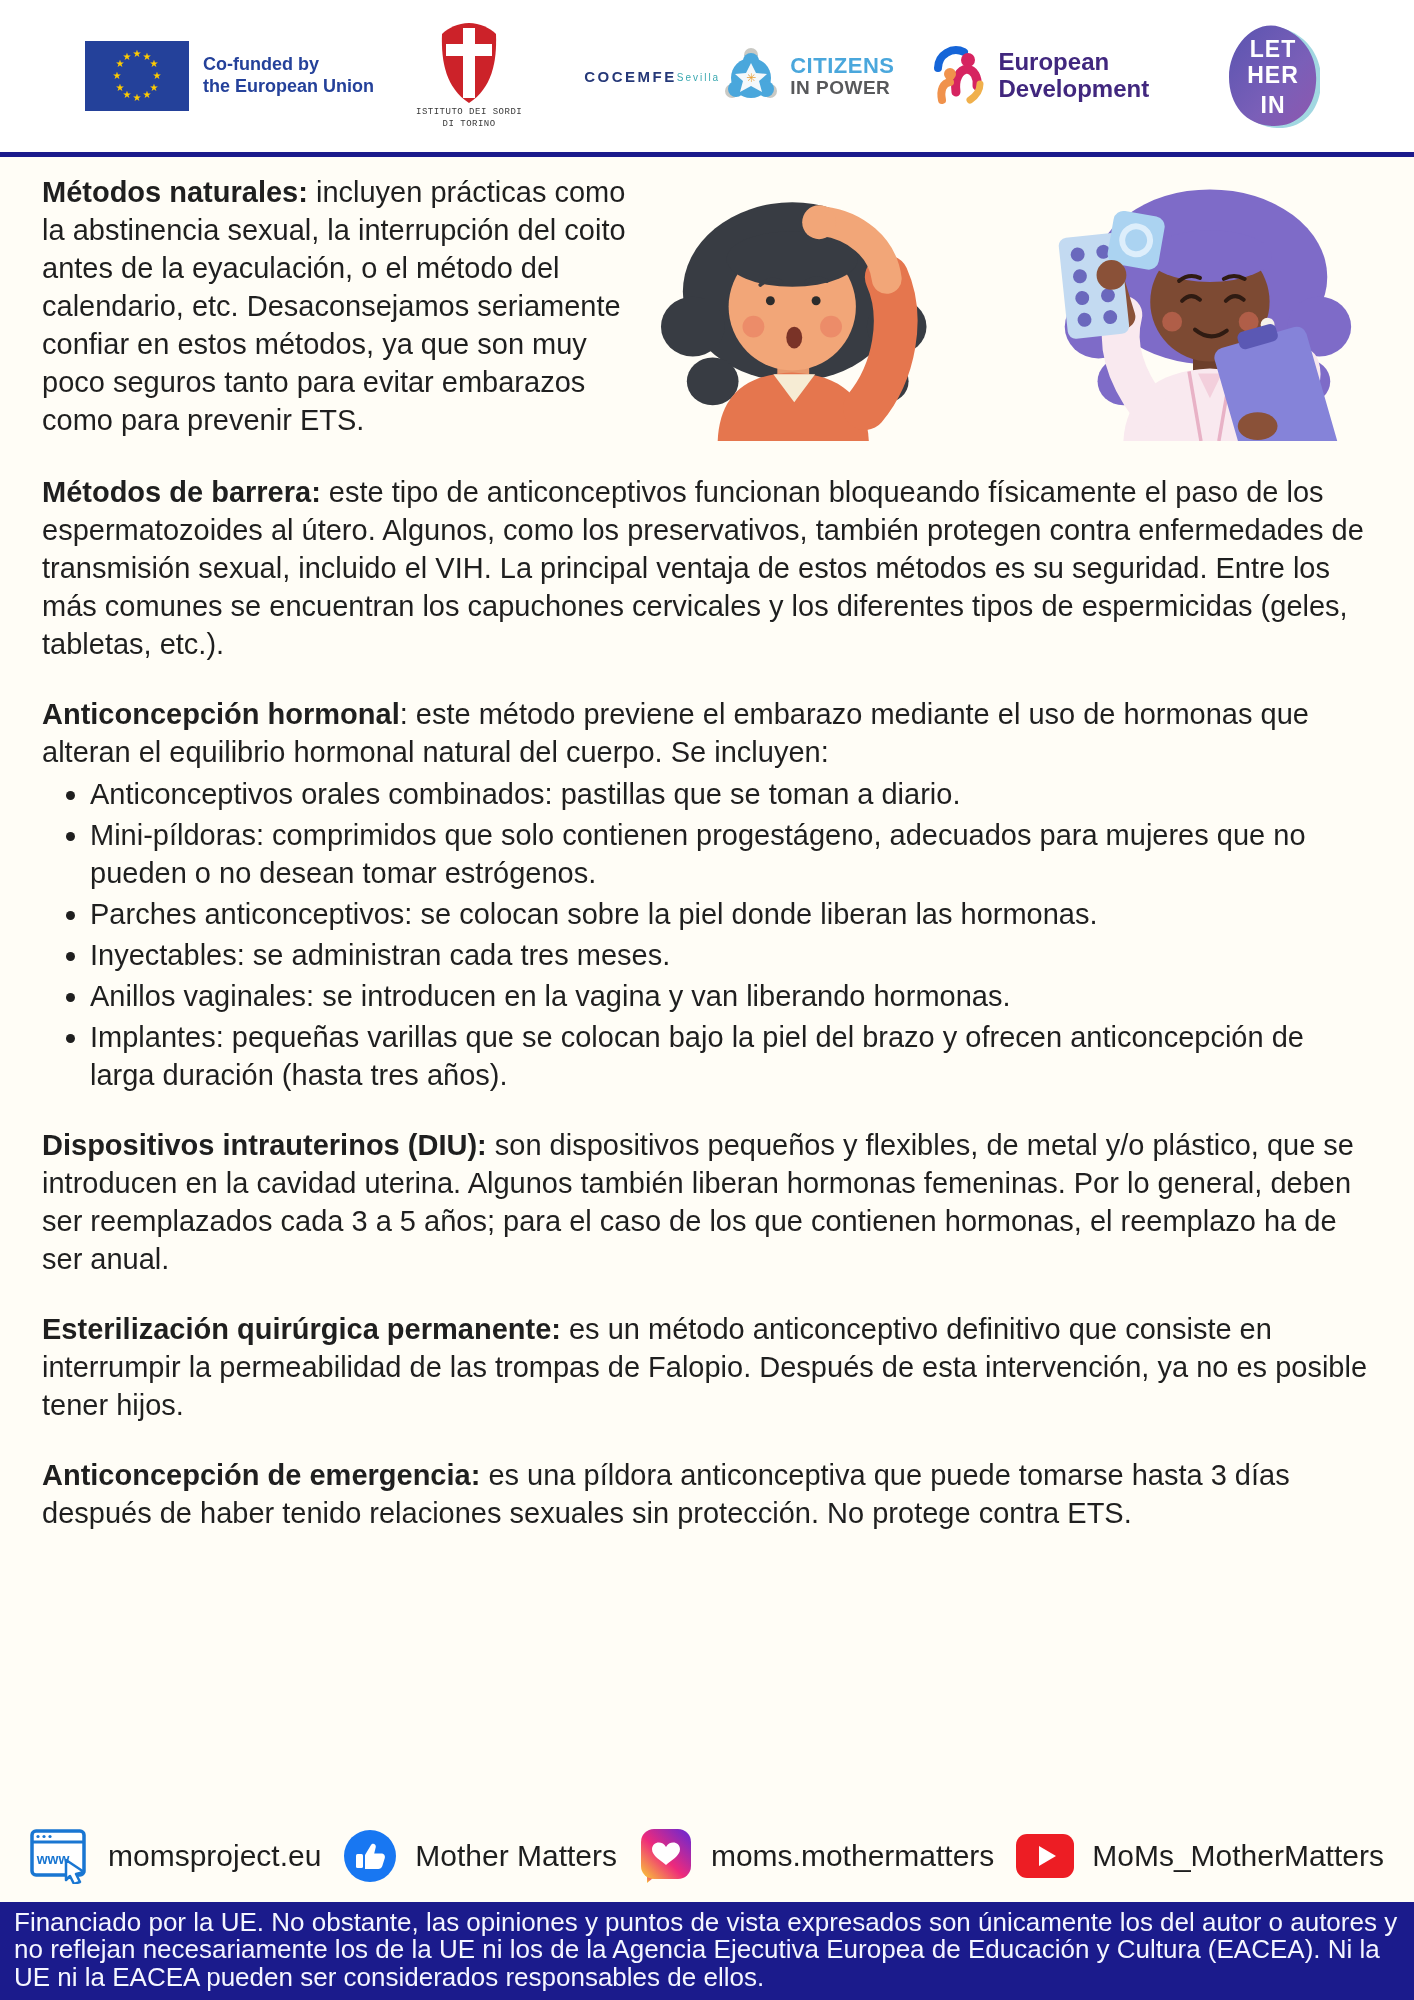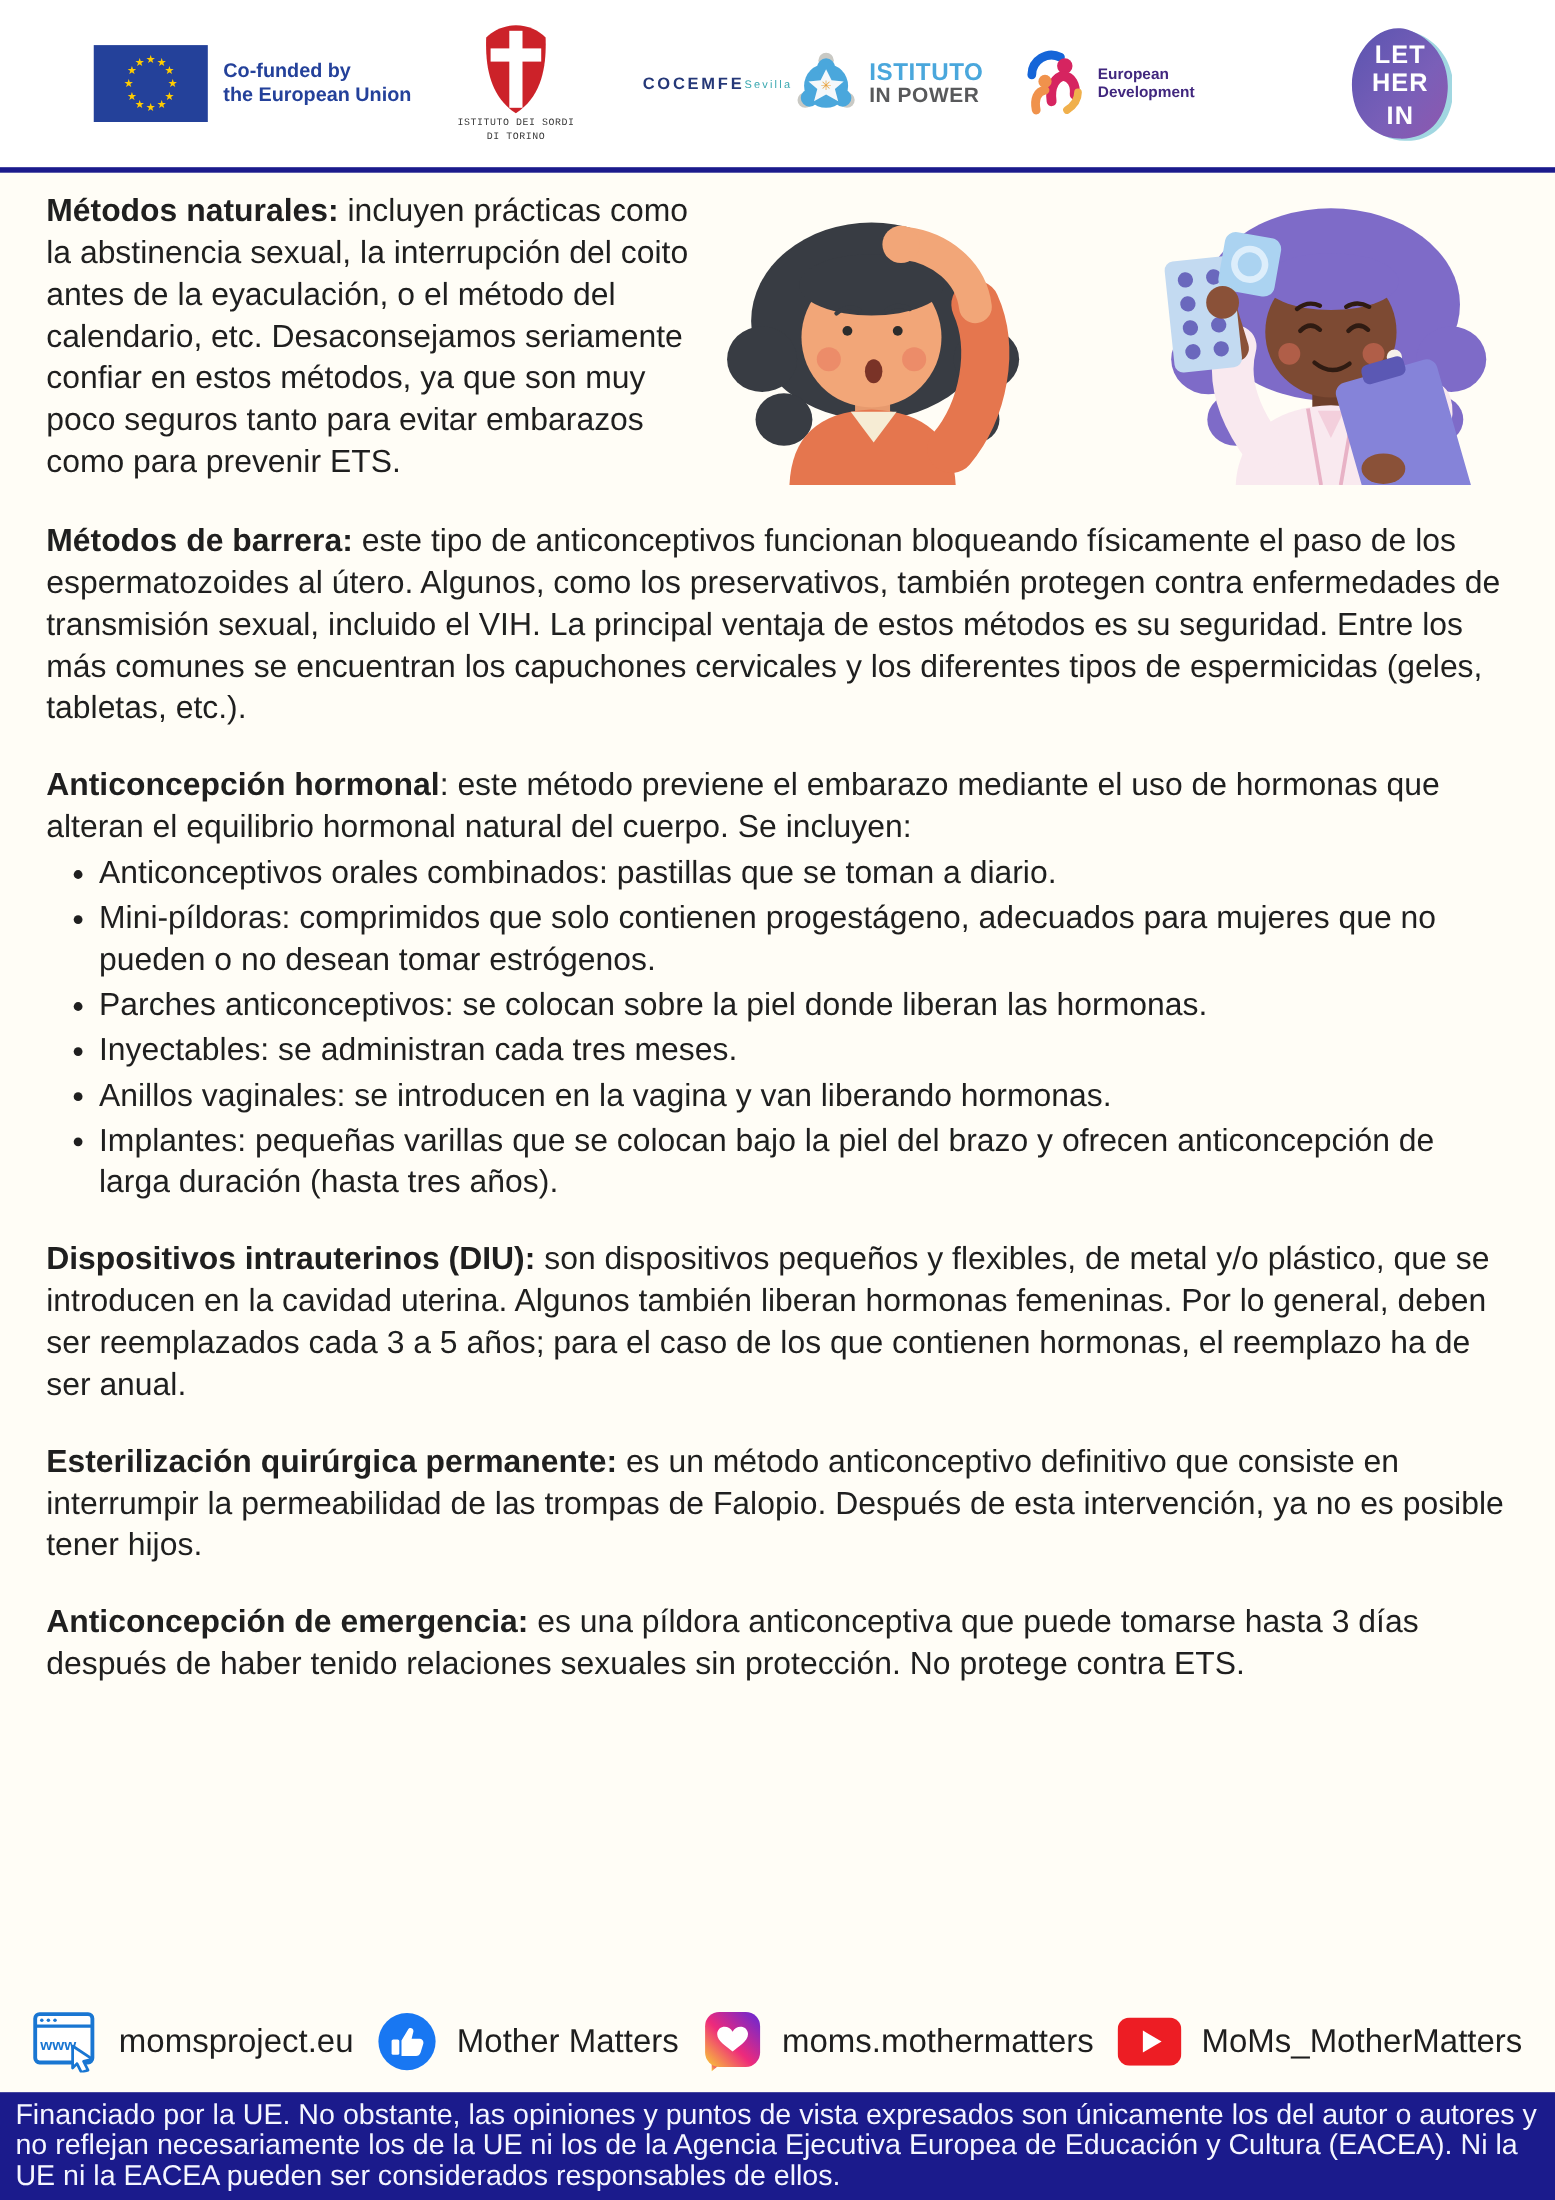--- a/index.html
+++ b/index.html
@@ -21,21 +21,21 @@
     color:#3a3a3a;text-align:center;line-height:1.25;margin-top:3px;}
   .logo-cocemfe{flex-direction:row;margin-left:62px;width:100px;}
   .cocemfe-rule{width:92px;height:3px;background:#3aa8b0;margin:4px 0 4px;}
   .cocemfe-name{font-weight:bold;font-size:15px;letter-spacing:2.5px;color:#253878;}
   .cocemfe-sub{font-size:10px;letter-spacing:2px;color:#3aa8b0;margin-top:2px;}
   .logo-citizens{margin-left:38px;gap:10px;}
   .citizens-text{font-weight:bold;line-height:1.02;}
   .citizens-l1{font-size:22px;color:#4aa7dc;letter-spacing:.5px;}
   .citizens-l2{font-size:19px;color:#58595b;letter-spacing:.5px;}
   .logo-eudev{margin-left:36px;gap:8px;}
-  .eudev-text{font-weight:bold;font-size:14px;line-height:1.12;color:#41277e;}
+  .eudev-text{font-weight:bold;font-size:24px;line-height:1.12;color:#41277e;}
   .logo-letherin{margin-left:auto;position:relative;width:94px;height:110px;}
   .letherin-svg{position:absolute;inset:0;}
   
   .content{flex:1 1 auto;padding:16px 40px 0 42px;font-size:29px;line-height:38px;overflow:hidden;}
   .content p{margin:0 0 32px;}
   .content .lead{font-weight:bold;}
   .intro-row{display:flex;gap:16px;margin-bottom:2px;}
   .intro-text{width:600px;flex:0 0 auto;}
   .illustration{flex:1 1 auto;height:268px;}
   ul.bullets{margin:4px 0 32px;padding-left:48px;}
@@ -118,21 +118,21 @@
         <circle cx="10" cy="44" r="7" fill="#c9c9c4"></circle>
         <circle cx="48" cy="44" r="7" fill="#c9c9c4"></circle>
         <circle cx="29" cy="31" r="20" fill="#4aa7dc"></circle>
         <circle cx="29" cy="14" r="8" fill="#4aa7dc"></circle>
         <circle cx="14" cy="42" r="8" fill="#4aa7dc"></circle>
         <circle cx="44" cy="42" r="8" fill="#4aa7dc"></circle>
         <path d="M29,16 L34,26 L45,27 L37,34 L40,45 L29,39 L18,45 L21,34 L13,27 L24,26 Z" fill="#f4f8fb"></path>
         <text x="29" y="35" font-size="12" text-anchor="middle" fill="#e8a13c" font-family="DejaVu Sans, sans-serif">✳</text>
       </svg>
       <div class="citizens-text">
-        <div class="citizens-l1">ISTITUTO</div>
+        <div class="citizens-l1">CITIZENS</div>
         <div class="citizens-l2">IN POWER</div>
       </div>
     </div>
 
     <div class="logo logo-eudev">
       <svg width="60" height="64" viewBox="0 0 60 64">
         <path d="M8,24 A18,18 0 0 1 34,8" fill="none" stroke="#1565d8" stroke-width="8" stroke-linecap="round"></path>
         <circle cx="38" cy="16" r="7" fill="#d62460"></circle>
         <path d="M26,48 C24,34 30,26 37,25 C44,26 48,33 47,42" fill="none" stroke="#d62460" stroke-width="9" stroke-linecap="round"></path>
         <circle cx="20" cy="30" r="6" fill="#f0924c"></circle>

